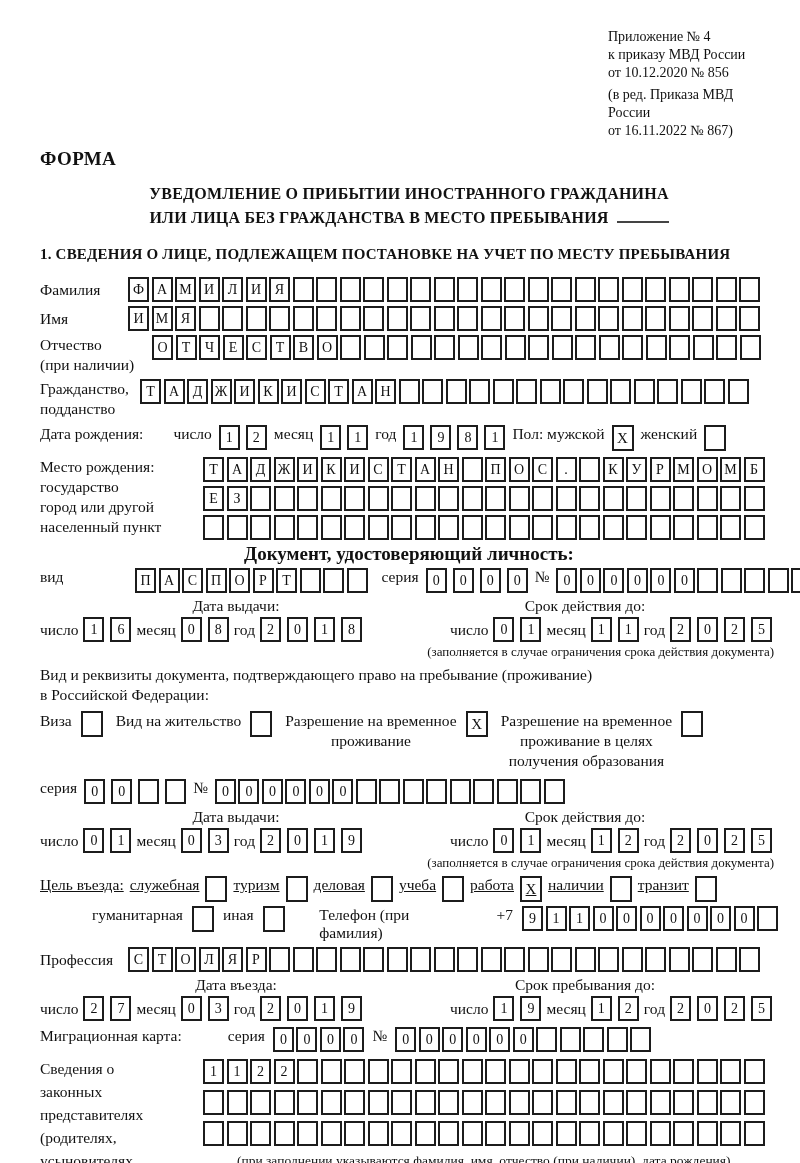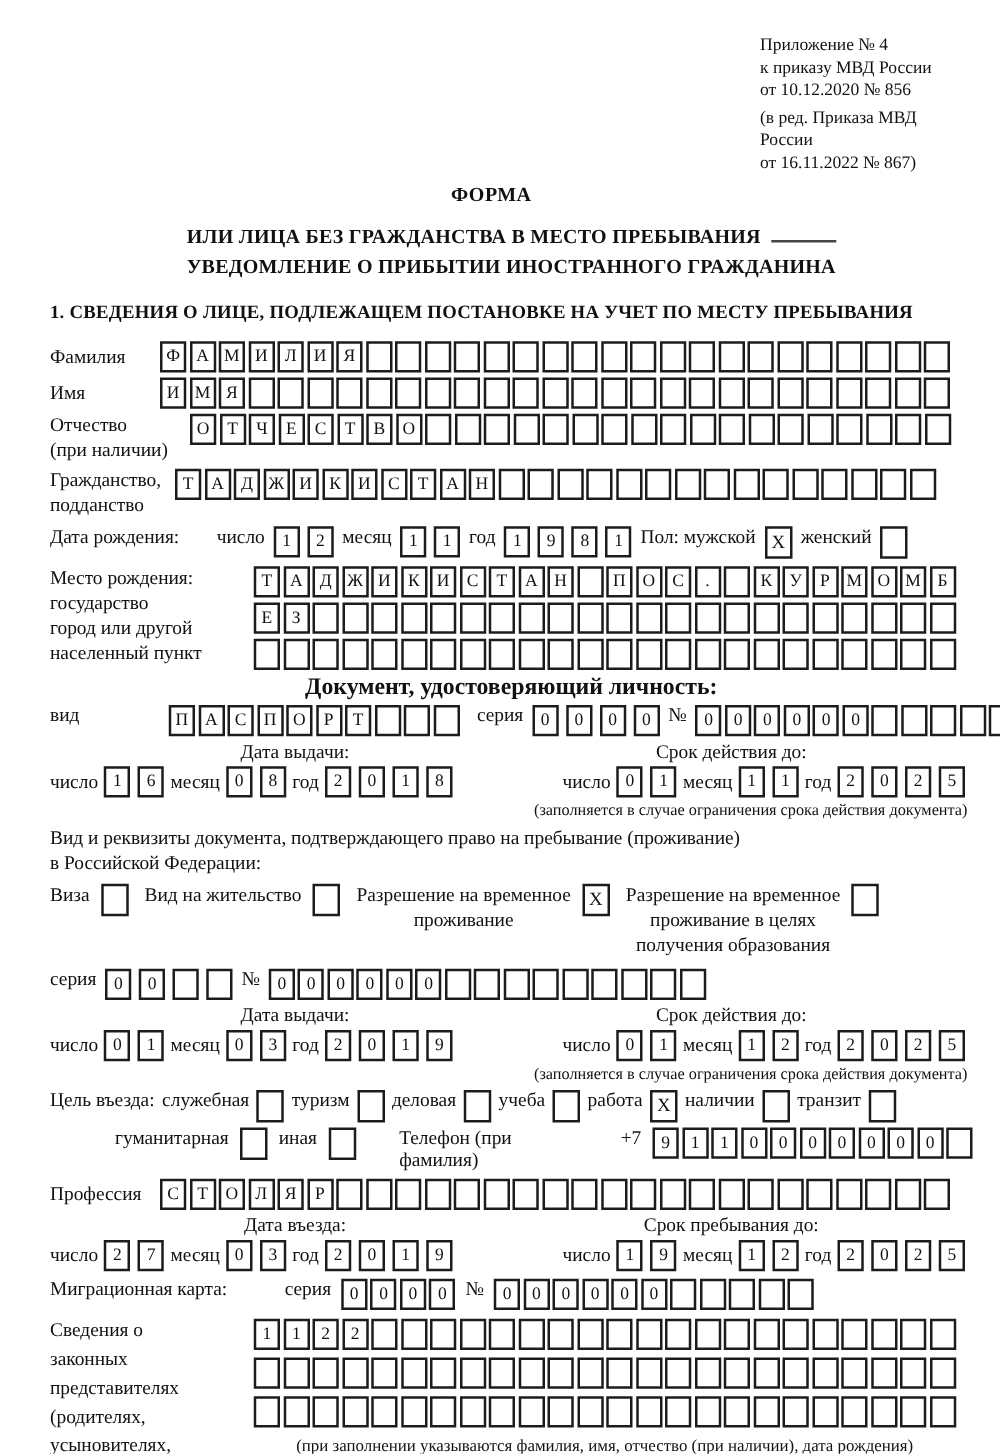--- a/index.html
+++ b/index.html
@@ -3,21 +3,21 @@
 <meta charset="utf-8">
 <style>
   html,body{margin:0;padding:0;background:#ffffff;}
   body{width:800px;height:1163px;overflow:hidden;color:#111;
        font-family:"Liberation Serif","DejaVu Serif",serif;font-size:15.5px;}
   .page{box-sizing:border-box;width:800px;height:1163px;padding:28px 22px 4px 40px;}
 
   
   .appendix{margin-left:568px;font-size:14px;line-height:18px;}
   .appendix .gap{margin-top:4px;}
-  .forma{font-weight:bold;text-align:center;padding-right:32px;margin-top:8px;font-size:16px;letter-spacing:.4px;}
+  .forma{font-weight:bold;text-align:left;padding-right:32px;margin-top:8px;font-size:19px;letter-spacing:.4px;}
 
   .title{font-weight:bold;text-align:center;margin-top:12px;font-size:16px;line-height:24px;letter-spacing:.2px;}
   .blank-line{display:inline-block;width:52px;height:13px;border-bottom:2.5px solid #444;margin-left:8px;}
   .section-title{font-weight:bold;margin-top:16px;font-size:15px;letter-spacing:.2px;}
 
   
   .cells{display:inline-flex;gap:2.5px;flex:none;}
   .cells.spread{gap:6px;}
   .cell{box-sizing:border-box;flex:none;width:21px;height:25px;border:2px solid #1c1c1c;
         display:inline-flex;align-items:center;justify-content:center;
@@ -67,24 +67,24 @@
     <div>Приложение № 4</div>
     <div>к приказу МВД России</div>
     <div>от 10.12.2020 № 856</div>
     <div class="gap">(в ред. Приказа МВД России</div>
     <div>от 16.11.2022 № 867)</div>
   </div>
 
   <div class="forma">ФОРМА</div>
 
   <div class="title">
+    <div>УВЕДОМЛЕНИЕ О ПРИБЫТИИ ИНОСТРАННОГО ГРАЖДАНИНА</div>
     <div>
       <span>ИЛИ ЛИЦА БЕЗ ГРАЖДАНСТВА В МЕСТО ПРЕБЫВАНИЯ</span><span class="blank-line"></span>
     </div>
-    <div>УВЕДОМЛЕНИЕ О ПРИБЫТИИ ИНОСТРАННОГО ГРАЖДАНИНА</div>
   </div>
 
   <div class="section-title">1. СВЕДЕНИЯ О ЛИЦЕ, ПОДЛЕЖАЩЕМ ПОСТАНОВКЕ НА УЧЕТ ПО МЕСТУ ПРЕБЫВАНИЯ</div>
 
   <div class="frow mt14">
     <span class="flabel w88">Фамилия</span>
     <span class="cells">
         <span class="cell">Ф</span>
         <span class="cell">А</span>
         <span class="cell">М</span>
@@ -521,21 +521,21 @@
             <span class="cell">2</span>
             <span class="cell">0</span>
             <span class="cell">2</span>
             <span class="cell">5</span>
           </span>
       </div>
     </div>
   </div>
   <div class="note">(заполняется в случае ограничения срока действия документа)</div>
 
-  <div class="inline-row" style="gap:6px;">
+  <div class="inline-row" style="gap:6px;text-decoration:underline;">
     <span>Цель въезда:</span>
     <span>служебная</span>
     <span class="cell checkbox"></span>
     <span>туризм</span>
     <span class="cell checkbox"></span>
     <span>деловая</span>
     <span class="cell checkbox"></span>
     <span>учеба</span>
     <span class="cell checkbox"></span>
     <span>работа</span>

